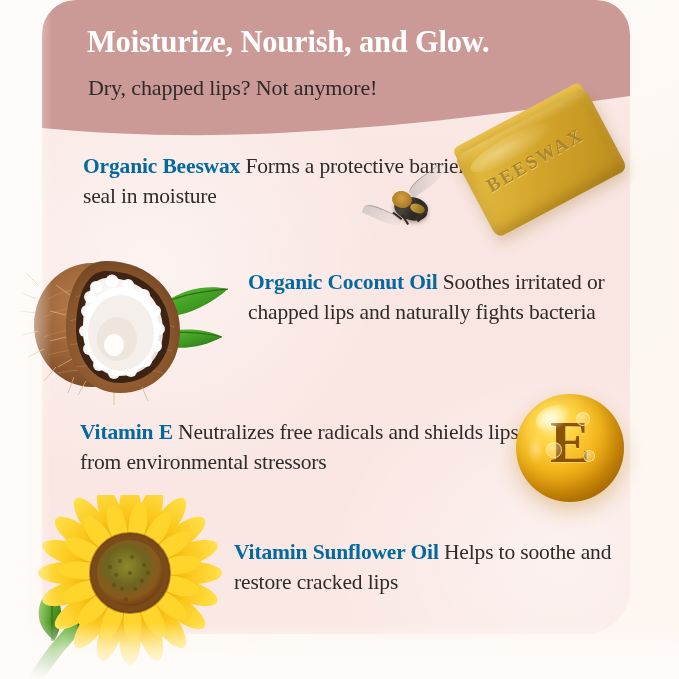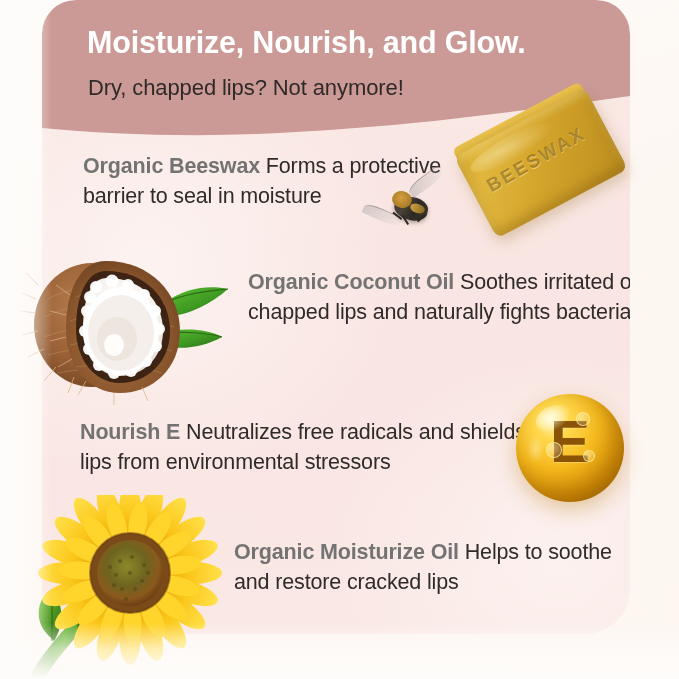--- a/index.html
+++ b/index.html
@@ -6,21 +6,21 @@
     margin: 0;
     padding: 0;
     background: #fdf8f4;
   }
   #stage {
     position: relative;
     width: 679px;
     height: 679px;
     overflow: hidden;
     background: linear-gradient(160deg, #fefcfa 0%, #fdf7f2 45%, #fdf6f1 100%);
-    font-family: Liberation Sans, sans-serif;
+    font-family: Liberation Serif, serif;
   }
 
   
   .card {
     position: absolute;
     left: 42px;
     top: 0px;
     width: 588px;
     height: 634px;
     border-radius: 34px 34px 46px 46px;
@@ -75,21 +75,21 @@
   
   .ing {
     position: absolute;
     color: #2f2b29;
     font-size: 21.5px;
     line-height: 1.38;
     letter-spacing: -0.15px;
     font-weight: 400;
   }
   .ing .name {
-    color: #737373;
+    color: #0369a1;
     font-weight: 700;
   }
   .ing-beeswax   { left: 41px;  top: 152px; width: 420px; }
   .ing-coconut   { left: 206px; top: 268px; width: 400px; }
   .ing-vitamin-e { left: 38px;  top: 418px; width: 480px; }
   .ing-sunflower { left: 192px; top: 538px; width: 400px; }
 
   
   .art { position: absolute; }
 
@@ -269,26 +269,26 @@
       <span class="name">Organic Beeswax </span>
       <span>Forms a protective barrier to seal in moisture</span>
     </div>
 
     <div class="ing ing-coconut">
       <span class="name">Organic Coconut Oil </span>
       <span>Soothes irritated or chapped lips and naturally fights bacteria</span>
     </div>
 
     <div class="ing ing-vitamin-e">
-      <span class="name">Nourish E </span>
+      <span class="name">Vitamin E </span>
       <span>Neutralizes free radicals and shields lips from environmental stressors</span>
     </div>
 
     <div class="ing ing-sunflower">
-      <span class="name">Organic Moisturize Oil </span>
+      <span class="name">Vitamin Sunflower Oil </span>
       <span>Helps to soothe and restore cracked lips</span>
     </div>
   </div>
 
   <div class="art beeswax-bar">
     <div class="bar-top"></div>
     <div class="bar-face">
       <div class="bar-gloss"></div>
       <div class="bar-emboss">BEESWAX</div>
     </div>

